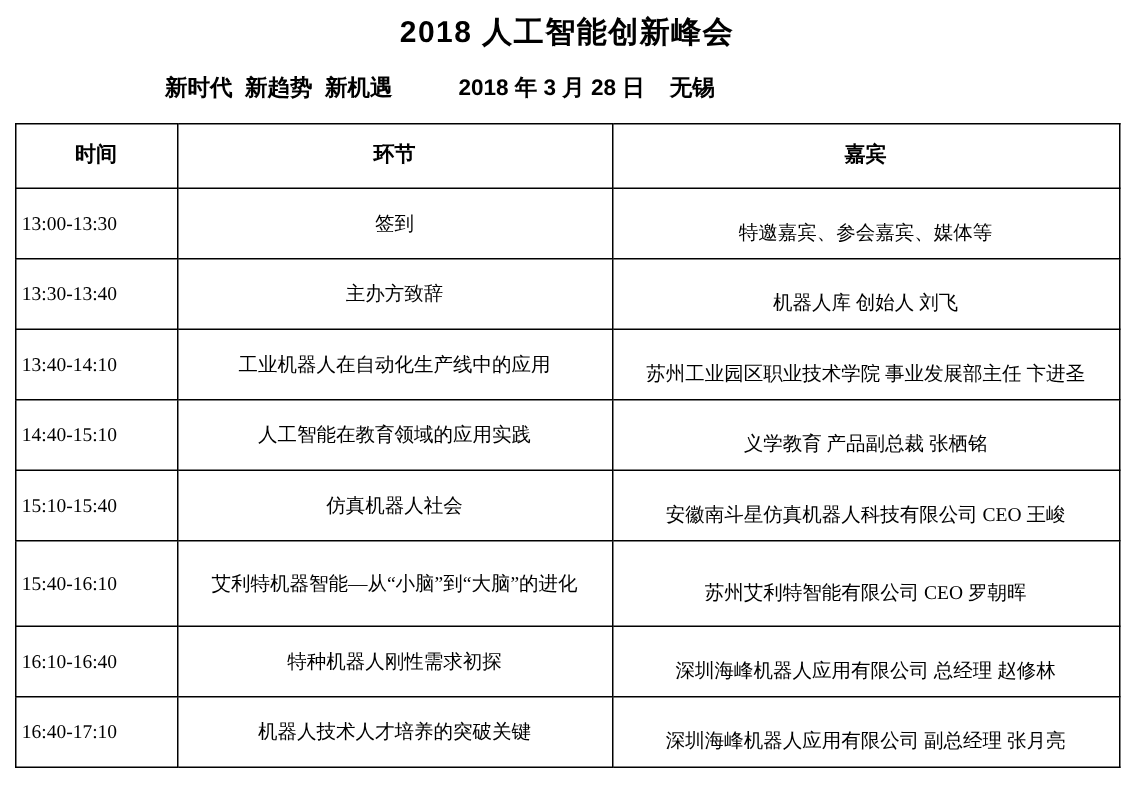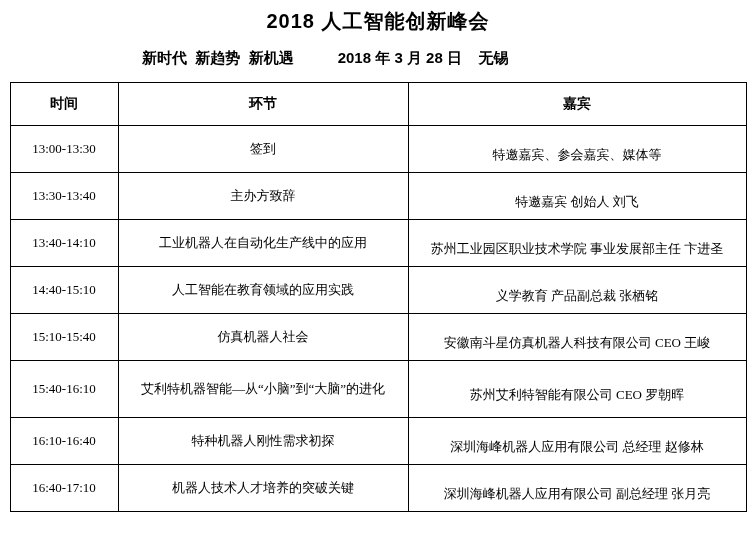--- a/index.html
+++ b/index.html
@@ -35,21 +35,20 @@
     align-items: center;
     font-size: 15px;
     font-weight: bold;
     padding-top: 12px;
     padding-bottom: 14px;
     padding-left: 110px;
     font-family: "Liberation Sans", "DejaVu Sans", sans-serif;
   }
   .subtitle-left {
     white-space: pre;
-    margin-left: 32px;
   }
   .subtitle-right {
     white-space: pre;
     margin-left: 44px;
   }
   table.agenda {
     border-collapse: collapse;
     margin: 0 auto;
     width: 736px;
     table-layout: fixed;
@@ -65,21 +64,20 @@
   table.agenda th {
     text-align: center;
     font-weight: bold;
     height: 30px;
     font-size: 14px;
   }
   col.c-time { width: 108px; }
   col.c-topic { width: 290px; }
   col.c-guest { width: 338px; }
   td.time {
-    text-align: center;
     white-space: nowrap;
   }
   td.topic {
     text-align: center;
   }
   td.guest {
     text-align: center;
     padding-left: 14px;
   }
   td.guest-center {
@@ -119,21 +117,21 @@
           <td class="time">13:00-13:30</td>
           <td class="topic">签到</td>
           <td class="guest guest-center">
             <span class="nowrap-line">特邀嘉宾、参会嘉宾、媒体等</span>
           </td>
         </tr>
         <tr class="row-normal">
           <td class="time">13:30-13:40</td>
           <td class="topic">主办方致辞</td>
           <td class="guest guest-center">
-            <span class="nowrap-line">特邀嘉宾  创始人  刘飞</span>
+            <span class="nowrap-line">机器人库  创始人  刘飞</span>
           </td>
         </tr>
         <tr class="row-normal">
           <td class="time">13:40-14:10</td>
           <td class="topic">工业机器人在自动化生产线中的应用</td>
           <td class="guest">
             <span class="nowrap-line">苏州工业园区职业技术学院 事业发展部主任 卞进圣</span>
           </td>
         </tr>
         <tr class="row-normal">

